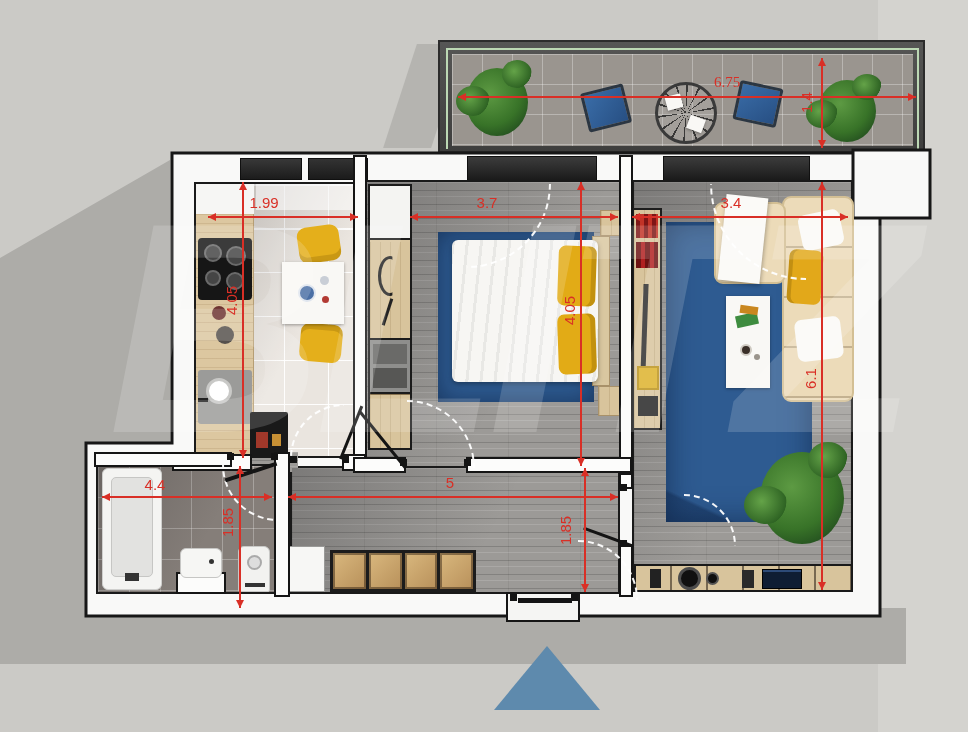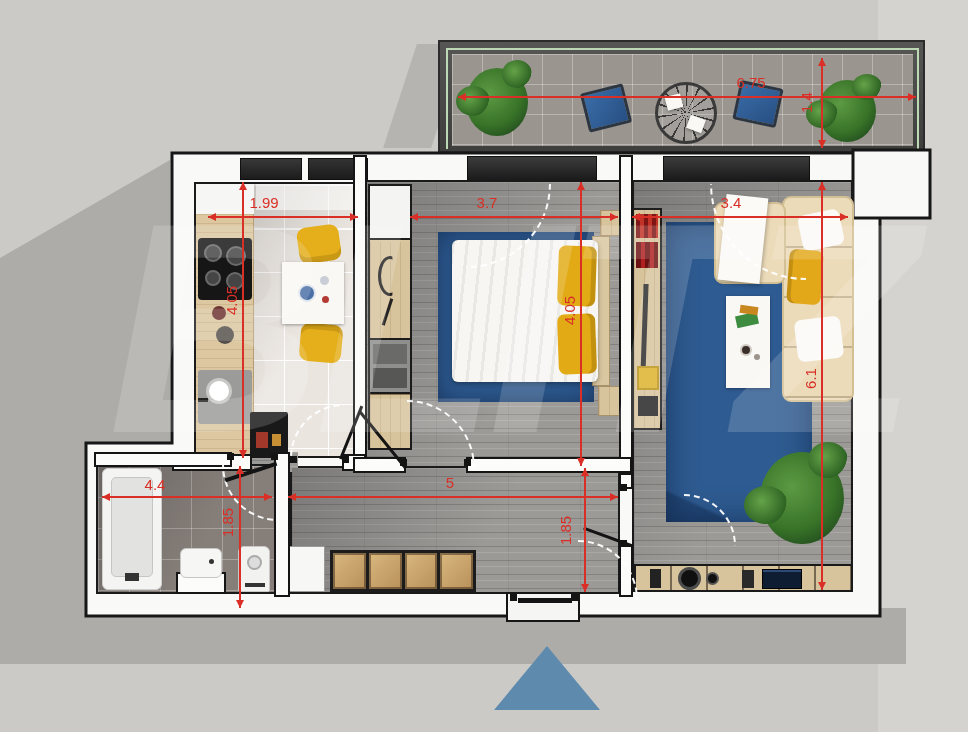--- a/index.html
+++ b/index.html
@@ -257,21 +257,21 @@
   <div class="abs watermark">BLITZ</div>
 
   <div class="abs dh" style="left:208px;top:216px;width:150px;"></div>
   <div class="abs dlabel" style="left:234px;top:194px;width:60px;">1.99</div>
   <div class="abs dh" style="left:410px;top:216px;width:208px;"></div>
   <div class="abs dlabel" style="left:462px;top:194px;width:50px;">3.7</div>
   <div class="abs dh" style="left:632px;top:216px;width:216px;"></div>
   <div class="abs dlabel" style="left:706px;top:194px;width:50px;">3.4</div>
 
   <div class="abs dh" style="left:458px;top:96px;width:458px;"></div>
-  <div class="abs dlabel" style="left:716px;top:74px;width:70px;">6.75</div>
+  <div class="abs dlabel" style="left:692px;top:74px;width:70px;font-family:Liberation Serif, serif;">6.75</div>
   <div class="abs dv" style="left:821px;top:58px;height:90px;"></div>
   <div class="abs dlabel rot" style="left:786px;top:94px;width:40px;">1.4</div>
 
   <div class="abs dv" style="left:242px;top:182px;height:276px;"></div>
   <div class="abs dlabel rot" style="left:206px;top:292px;width:50px;">4.05</div>
   <div class="abs dv" style="left:580px;top:182px;height:284px;"></div>
   <div class="abs dlabel rot" style="left:544px;top:302px;width:50px;">4.05</div>
   <div class="abs dv" style="left:821px;top:182px;height:408px;"></div>
   <div class="abs dlabel rot" style="left:790px;top:370px;width:40px;">6.1</div>
 

